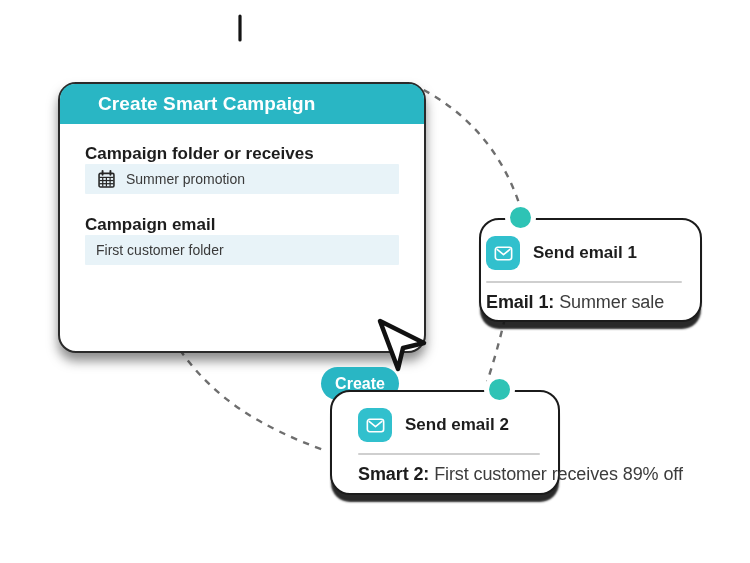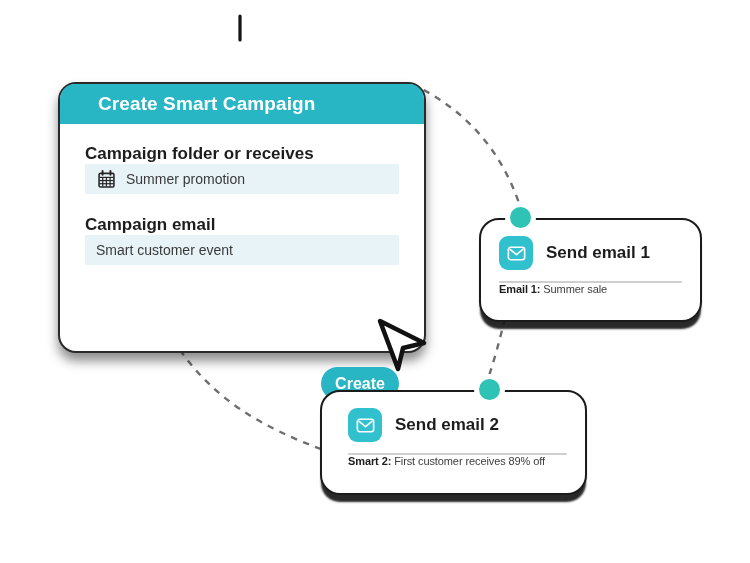--- a/index.html
+++ b/index.html
@@ -34,30 +34,30 @@
     background:#29b6c4;border:none;border-radius:17px;
     color:#ffffff;font-size:16px;font-weight:700;
     font-family:"Liberation Sans","DejaVu Sans",sans-serif;
     display:flex;align-items:center;justify-content:center;cursor:pointer;
   }
   
   .step-card{
     position:absolute;background:#ffffff;border:2.5px solid #1b1b1b;border-radius:20px;
     box-shadow:0 8px 2px -1px rgba(18,18,18,.9);z-index:2;box-sizing:border-box;
   }
-  #step-card-1{left:479px;top:218px;width:223px;height:104px;padding:16px 18px 0 18px;}
-  #step-card-2{left:320px;top:390px;width:267px;height:105px;padding:16px 18px 0 26px;}
+  #step-card-1{left:479px;top:218px;width:223px;height:104px;padding:16px 18px 0 5px;}
+  #step-card-2{left:330px;top:390px;width:230px;height:105px;padding:16px 18px 0 26px;}
   .step-head{display:flex;align-items:center;}
   .step-icon{
     width:34px;height:34px;border-radius:9px;background:#31c0cd;
     display:flex;align-items:center;justify-content:center;flex:0 0 auto;
   }
   .step-title{margin-left:13px;font-size:17px;font-weight:700;color:#1d1d1d;}
   .step-divider{margin-top:11px;height:2px;background:#cfcfcf;border-radius:1px;}
-  .step-detail{font-size:11px;color:#3c3c3c;letter-spacing:-.1px;white-space:nowrap;}
+  .step-detail{margin-top:9px;font-size:18px;color:#3c3c3c;letter-spacing:-.1px;white-space:nowrap;}
   .step-detail b{color:#1d1d1d;font-weight:700;}
   .connector-dot{
     position:absolute;width:21px;height:21px;border-radius:50%;
     background:#2ec3b5;box-shadow:0 0 0 5px #ffffff;z-index:3;
   }
   #dot-1{left:29px;top:-13px;}
   #dot-2{left:157px;top:-13px;}
   
   #cursor{position:absolute;left:376px;top:317px;z-index:6;}
 </style>
@@ -93,21 +93,21 @@
           <line x1="4" y1="13.2" x2="20" y2="13.2" stroke="#262626" stroke-width="1.4"></line>
           <line x1="4" y1="16.8" x2="20" y2="16.8" stroke="#262626" stroke-width="1.4"></line>
           <line x1="7.7" y1="9.6" x2="7.7" y2="20" stroke="#262626" stroke-width="1.4"></line>
           <line x1="11.9" y1="9.6" x2="11.9" y2="20" stroke="#262626" stroke-width="1.4"></line>
           <line x1="16.1" y1="9.6" x2="16.1" y2="20" stroke="#262626" stroke-width="1.4"></line>
         </svg>
         <span>Summer promotion</span>
       </div>
       <div class="field-label second">Campaign email</div>
       <div class="input">
-        <span>Smart customer event</span>
+        <span>First customer folder</span>
       </div>
       <button class="create-btn">Create</button>
     </div>
   </div>
 
   <svg id="cursor" width="54" height="56" viewBox="0 0 54 56">
     <polygon points="4,4 48,26 27,31 22,52" fill="#ffffff" stroke="#111111" stroke-width="4.5" stroke-linejoin="round"></polygon>
   </svg>
 
   <div class="step-card" id="step-card-1">

